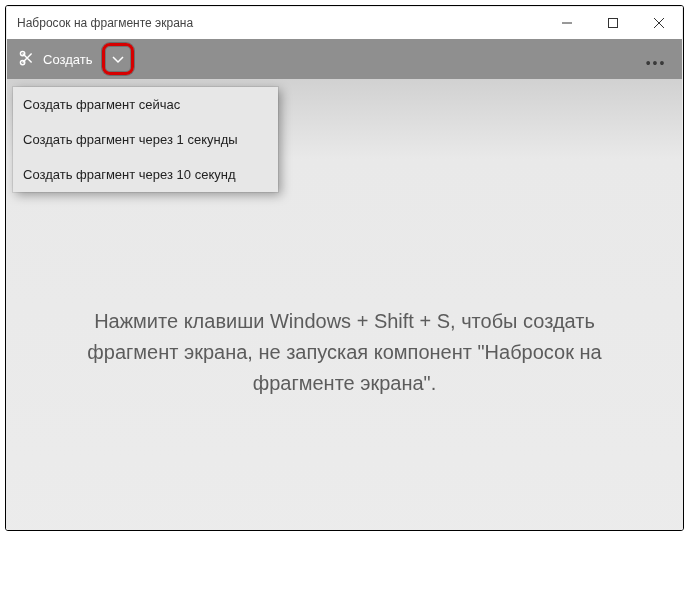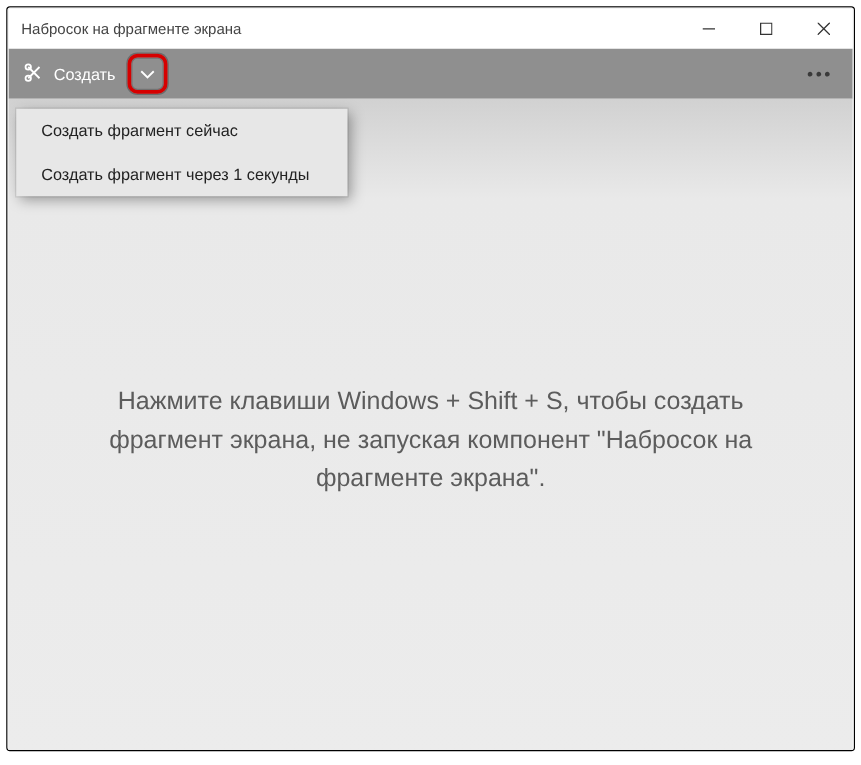--- a/index.html
+++ b/index.html
@@ -5,21 +5,21 @@
     * { margin: 0; padding: 0; box-sizing: border-box; }
     body {
       width: 689px; height: 612px;
       font-family: 'Segoe UI', Tahoma, sans-serif;
       background: #fff;
       position: relative;
     }
     .outer-frame {
       position: absolute;
       top: 5px; left: 5px;
-      width: 679px; height: 596px;
+      width: 679px; height: 526px;
       border: 1px solid #000;
       border-radius: 3px;
       overflow: hidden;
     }
     .window {
       width: 677px; height: 600px;
       background: #fff;
       display: flex; flex-direction: column;
       position: relative;
       border: 1px solid rgba(0,0,0,0.08);
@@ -43,21 +43,21 @@
       width: 46px; height: 32px;
       display: flex; align-items: center; justify-content: center;
       font-size: 10px; color: #555;
       background: transparent;
       border: none;
     }
     
     .toolbar {
       height: 40px;
       background: #8f8f8f;
-      display: flex; align-items: center;
+      display: flex; align-items: flex-end;
       padding: 0 6px 0 4px;
       flex-shrink: 0;
     }
     .create-group { display: flex; align-items: center; height: 100%; }
     .create-btn {
       height: 32px;
       display: flex; align-items: center;
       gap: 6px;
       padding: 0 8px;
       color: #fff;
@@ -91,21 +91,21 @@
     .dropdown {
       position: absolute;
       top: 80px; left: 6px;
       width: 265px;
       background: #e7e7e7;
       box-shadow: 3px 3px 10px rgba(0,0,0,0.35), 0 0 0 1px rgba(0,0,0,0.08);
       z-index: 10;
     }
     .dropdown-item {
       width: 100%;
-      padding: 10px 20px;
+      padding: 10px 10px;
       text-align: left;
       background: transparent;
       border: none;
       font-size: 13px;
       color: #222;
       font-family: inherit;
       display: block;
     }
     
     .content {
@@ -171,20 +171,21 @@
       </div>
       <div class="toolbar-spacer"></div>
       <button class="more-btn">
         <span>•••</span>
       </button>
     </div>
 
     <div class="dropdown">
       <button class="dropdown-item">Создать фрагмент сейчас</button>
       <button class="dropdown-item">Создать фрагмент через 1 секунды</button>
+      <button class="dropdown-item">Создать фрагмент через 10 секунд</button>
     </div>
 
     <div class="content">
       <div class="hint">Нажмите клавиши Windows + Shift + S, чтобы создать фрагмент экрана, не запуская компонент "Набросок на фрагменте экрана".</div>
     </div>
 
   </div>
 </div>
 
 </body></html>

